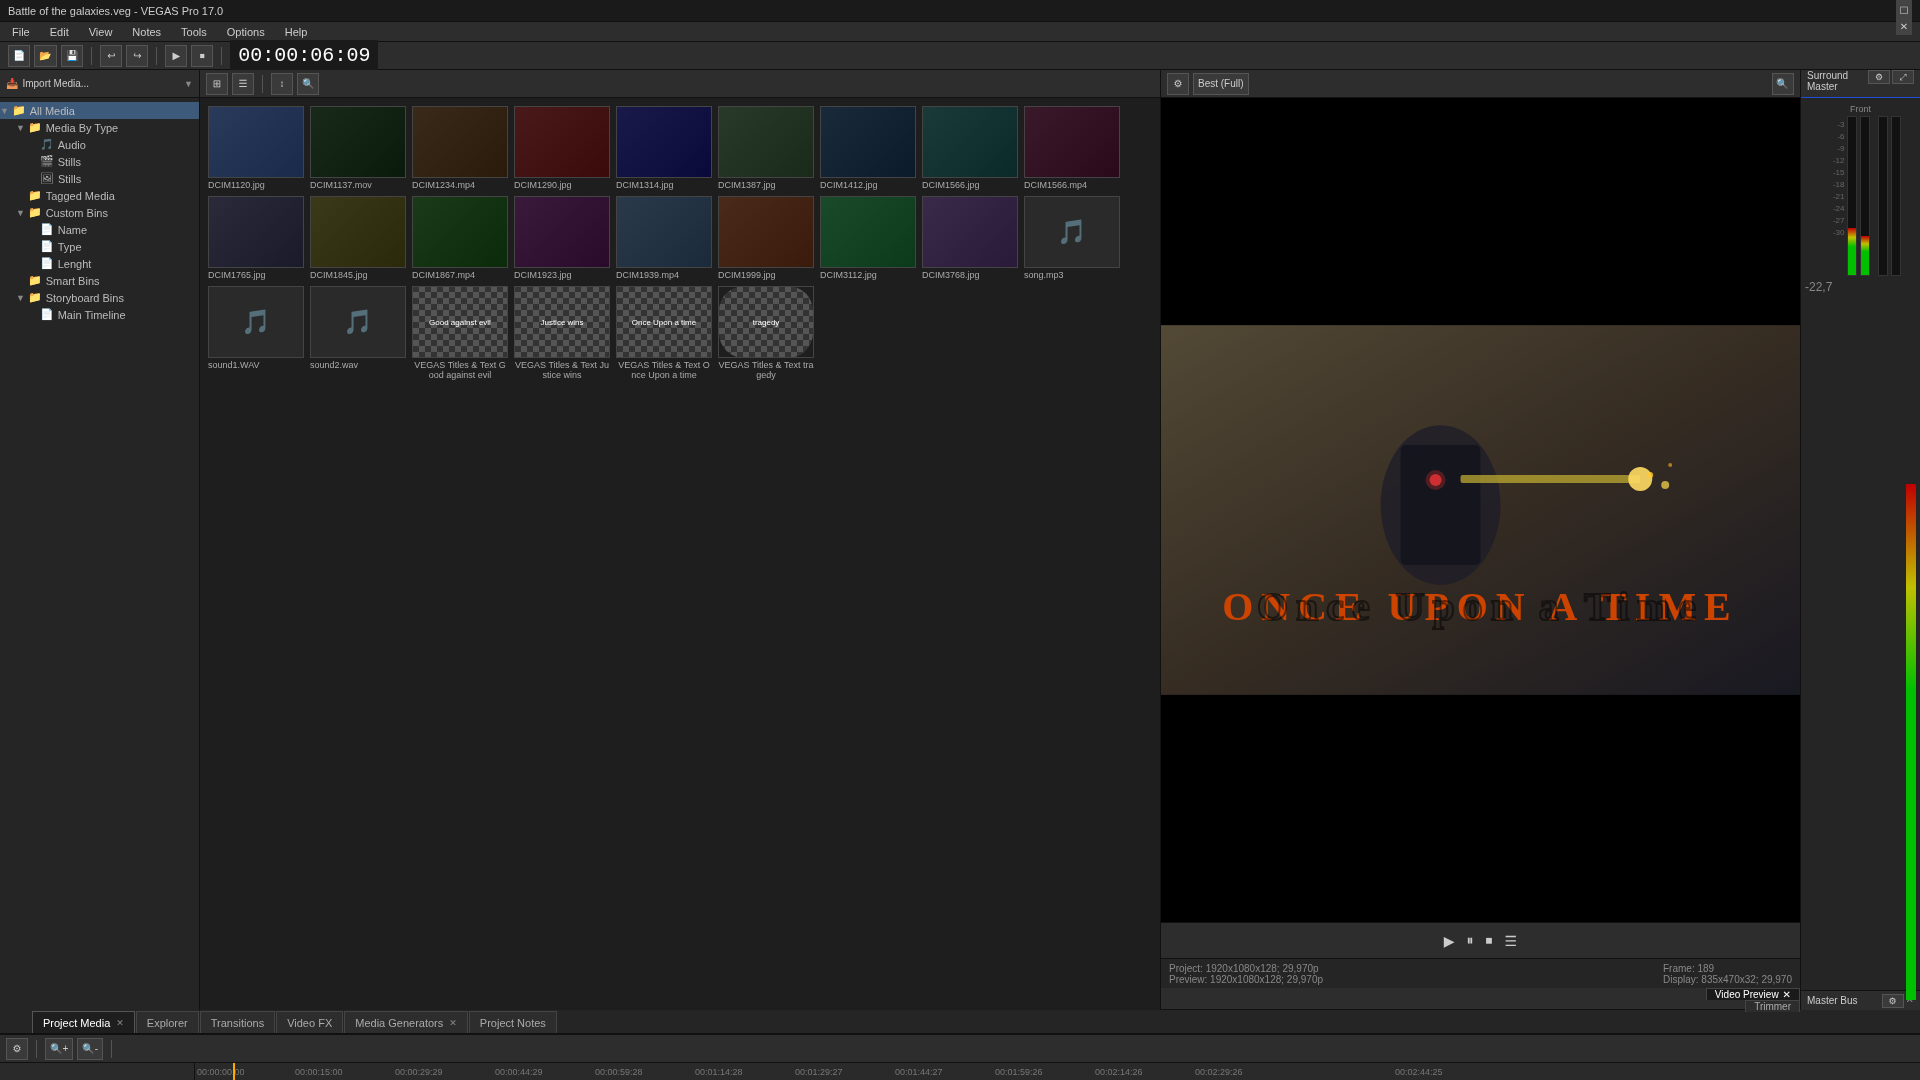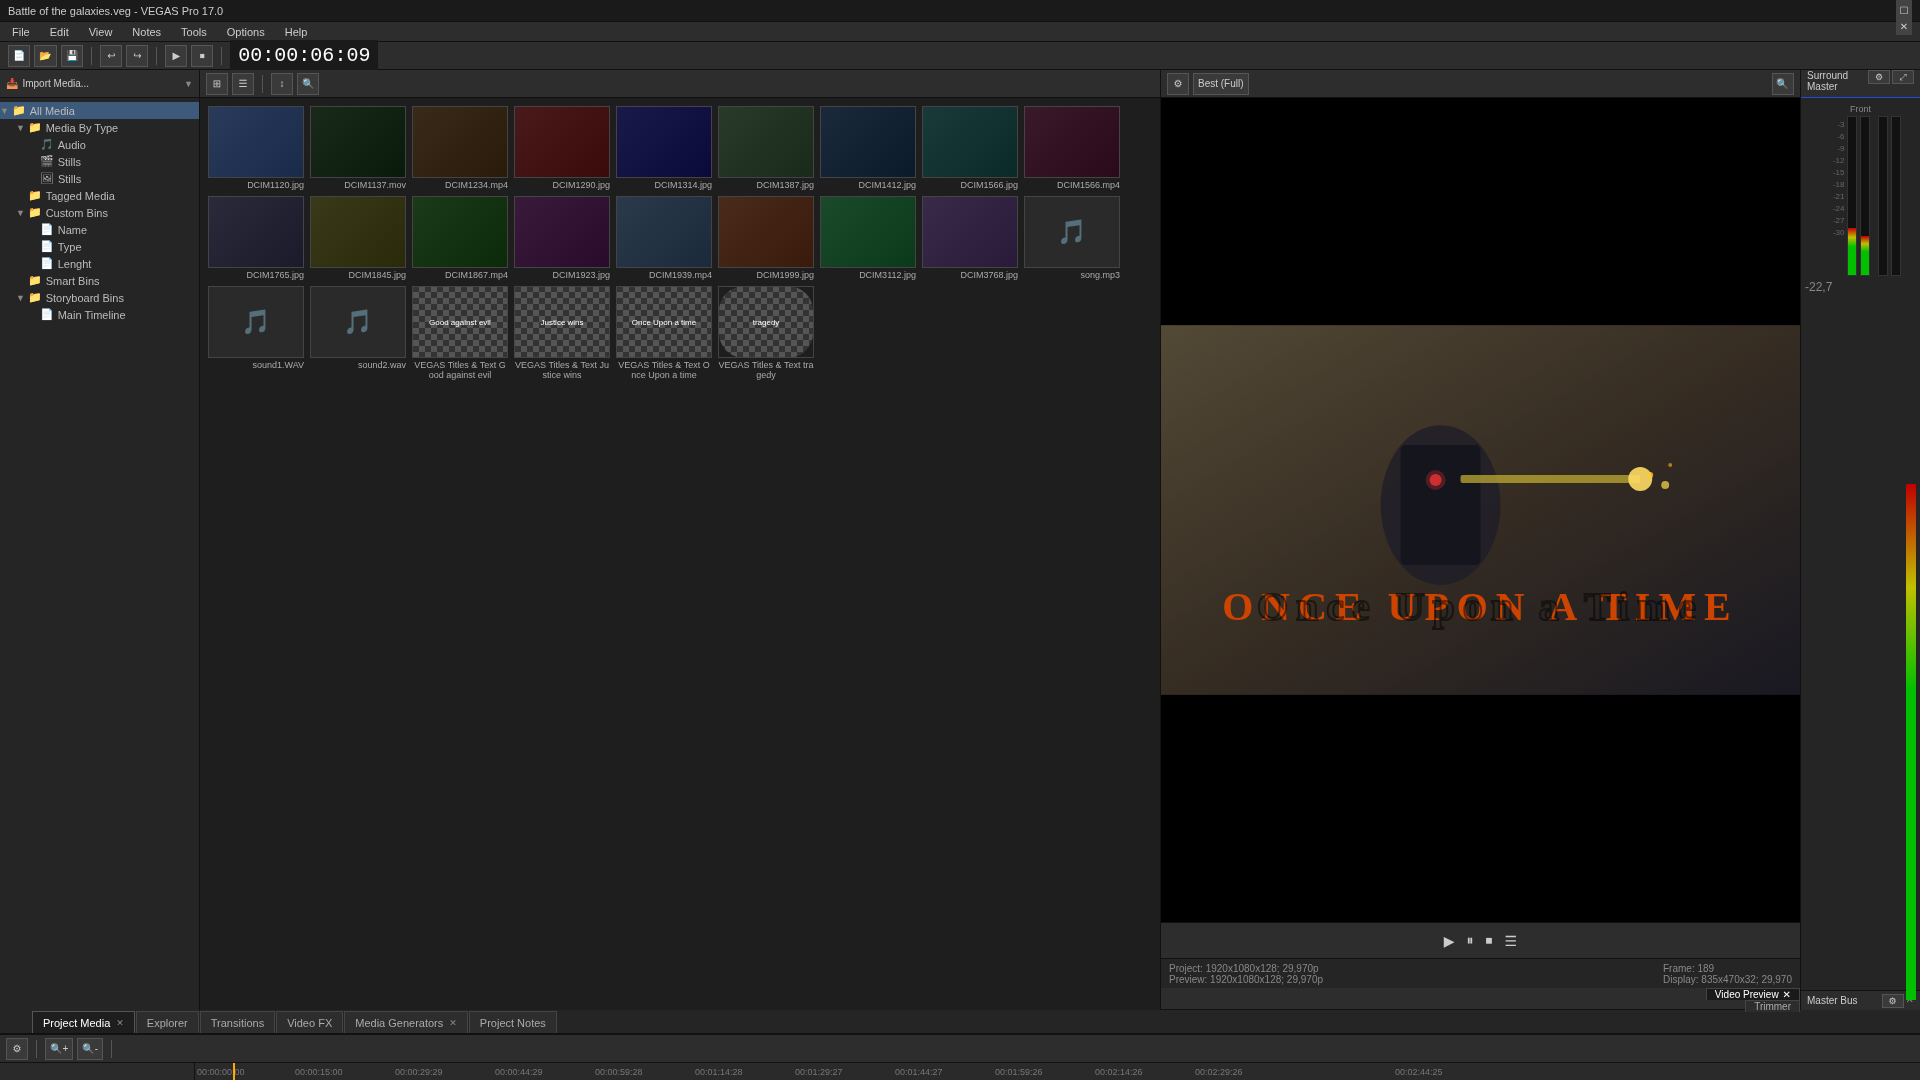--- a/index.html
+++ b/index.html
@@ -29,21 +29,21 @@
     .tree-item.selected { background: #3d5a7a; }
     .tree-indent-1 { padding-left: 16px; }
     .tree-indent-2 { padding-left: 28px; }
     .tree-arrow { font-size: 9px; margin-right: 3px; color: #888; }
     .tree-icon { margin-right: 4px; font-size: 11px; }
 
     
     #media-grid-container { flex: 1; background: #1e1e1e; display: flex; flex-direction: column; overflow: hidden; }
     #media-grid-toolbar { height: 28px; background: #2d2d2d; display: flex; align-items: center; padding: 0 6px; gap: 4px; border-bottom: 1px solid #111; }
     #media-grid { flex: 1; overflow-y: auto; padding: 8px; display: flex; flex-wrap: wrap; gap: 6px; align-content: flex-start; }
-    .media-item { width: 96px; cursor: pointer; display: flex; flex-direction: column; align-items: flex-end; }
+    .media-item { width: 96px; cursor: pointer; display: flex; flex-direction: column; align-items: flex-start; }
     .media-thumb { width: 96px; height: 72px; border: 1px solid #444; overflow: hidden; display: flex; align-items: center; justify-content: center; position: relative; }
     .media-label { font-size: 9px; color: #aaa; text-align: center; margin-top: 2px; word-break: break-all; max-width: 96px; }
 
     
     #preview-panel { width: 640px; background: #1a1a1a; display: flex; flex-direction: column; border-left: 1px solid #111; }
     #preview-toolbar { height: 28px; background: #2d2d2d; display: flex; align-items: center; padding: 0 6px; gap: 4px; border-bottom: 1px solid #111; }
     #preview-video { flex: 1; background: #000; position: relative; overflow: hidden; }
     #preview-controls { height: 36px; background: #2d2d2d; display: flex; align-items: center; justify-content: center; gap: 8px; border-top: 1px solid #111; }
     #preview-info { height: 30px; background: #252525; display: flex; align-items: center; justify-content: space-between; padding: 0 8px; font-size: 10px; color: #888; border-top: 1px solid #111; }
     .ctrl-btn { background: none; border: none; color: #ccc; cursor: pointer; font-size: 14px; padding: 2px; }

